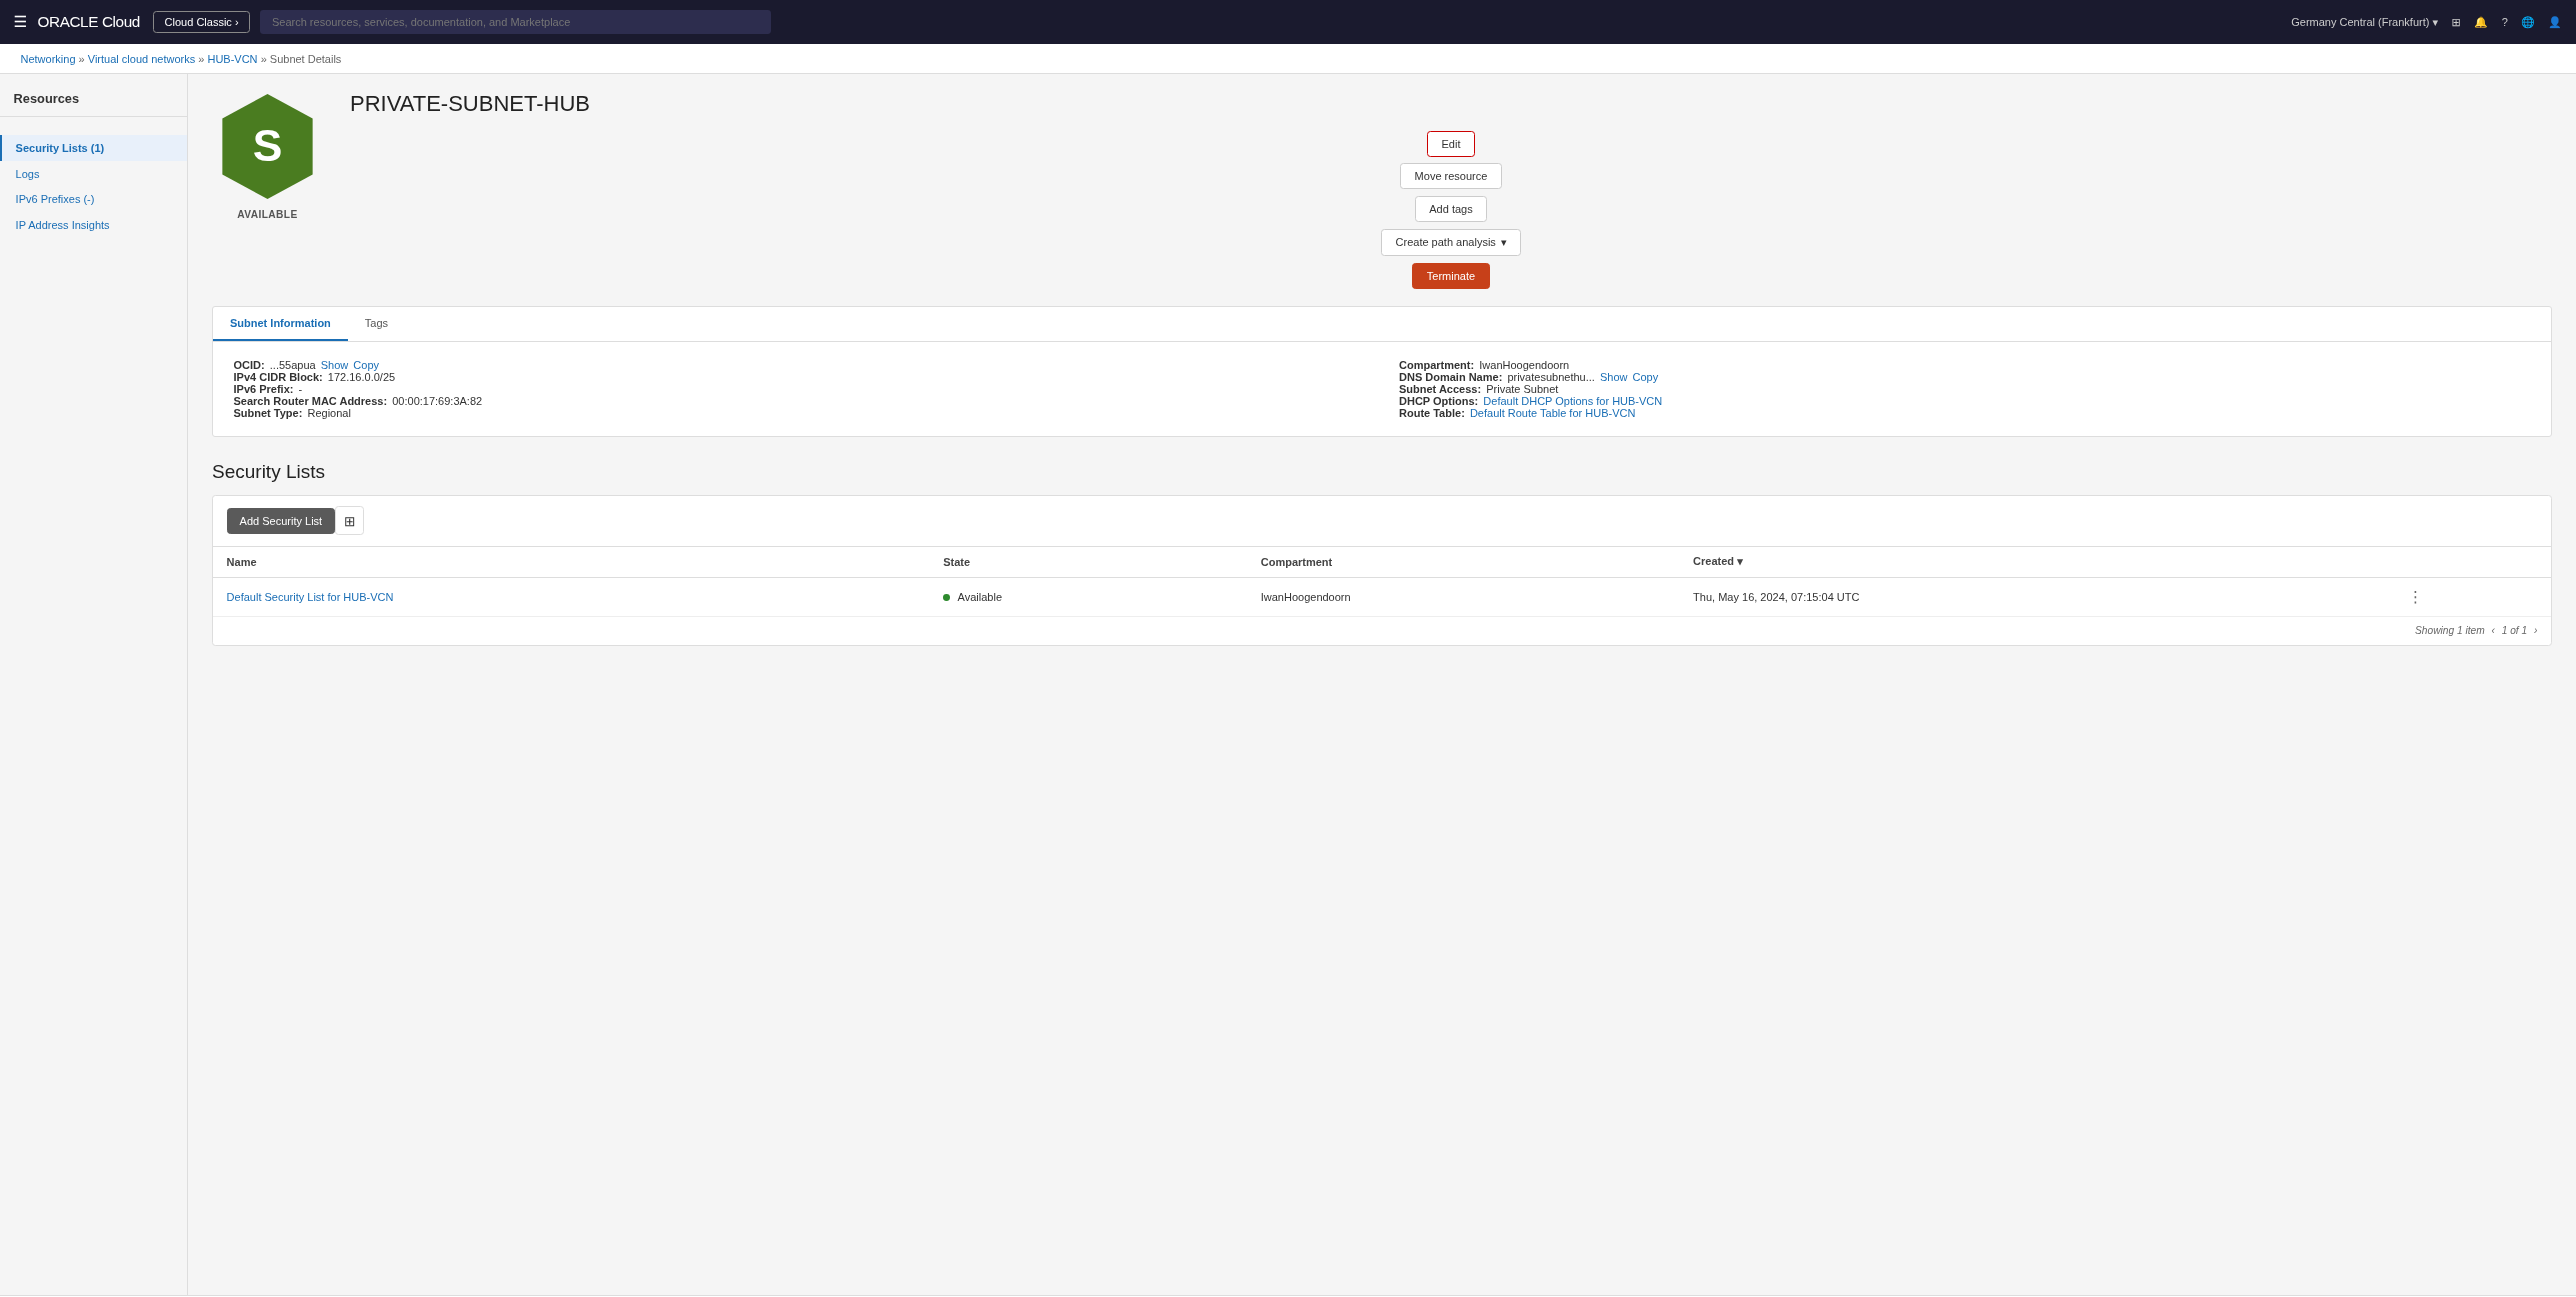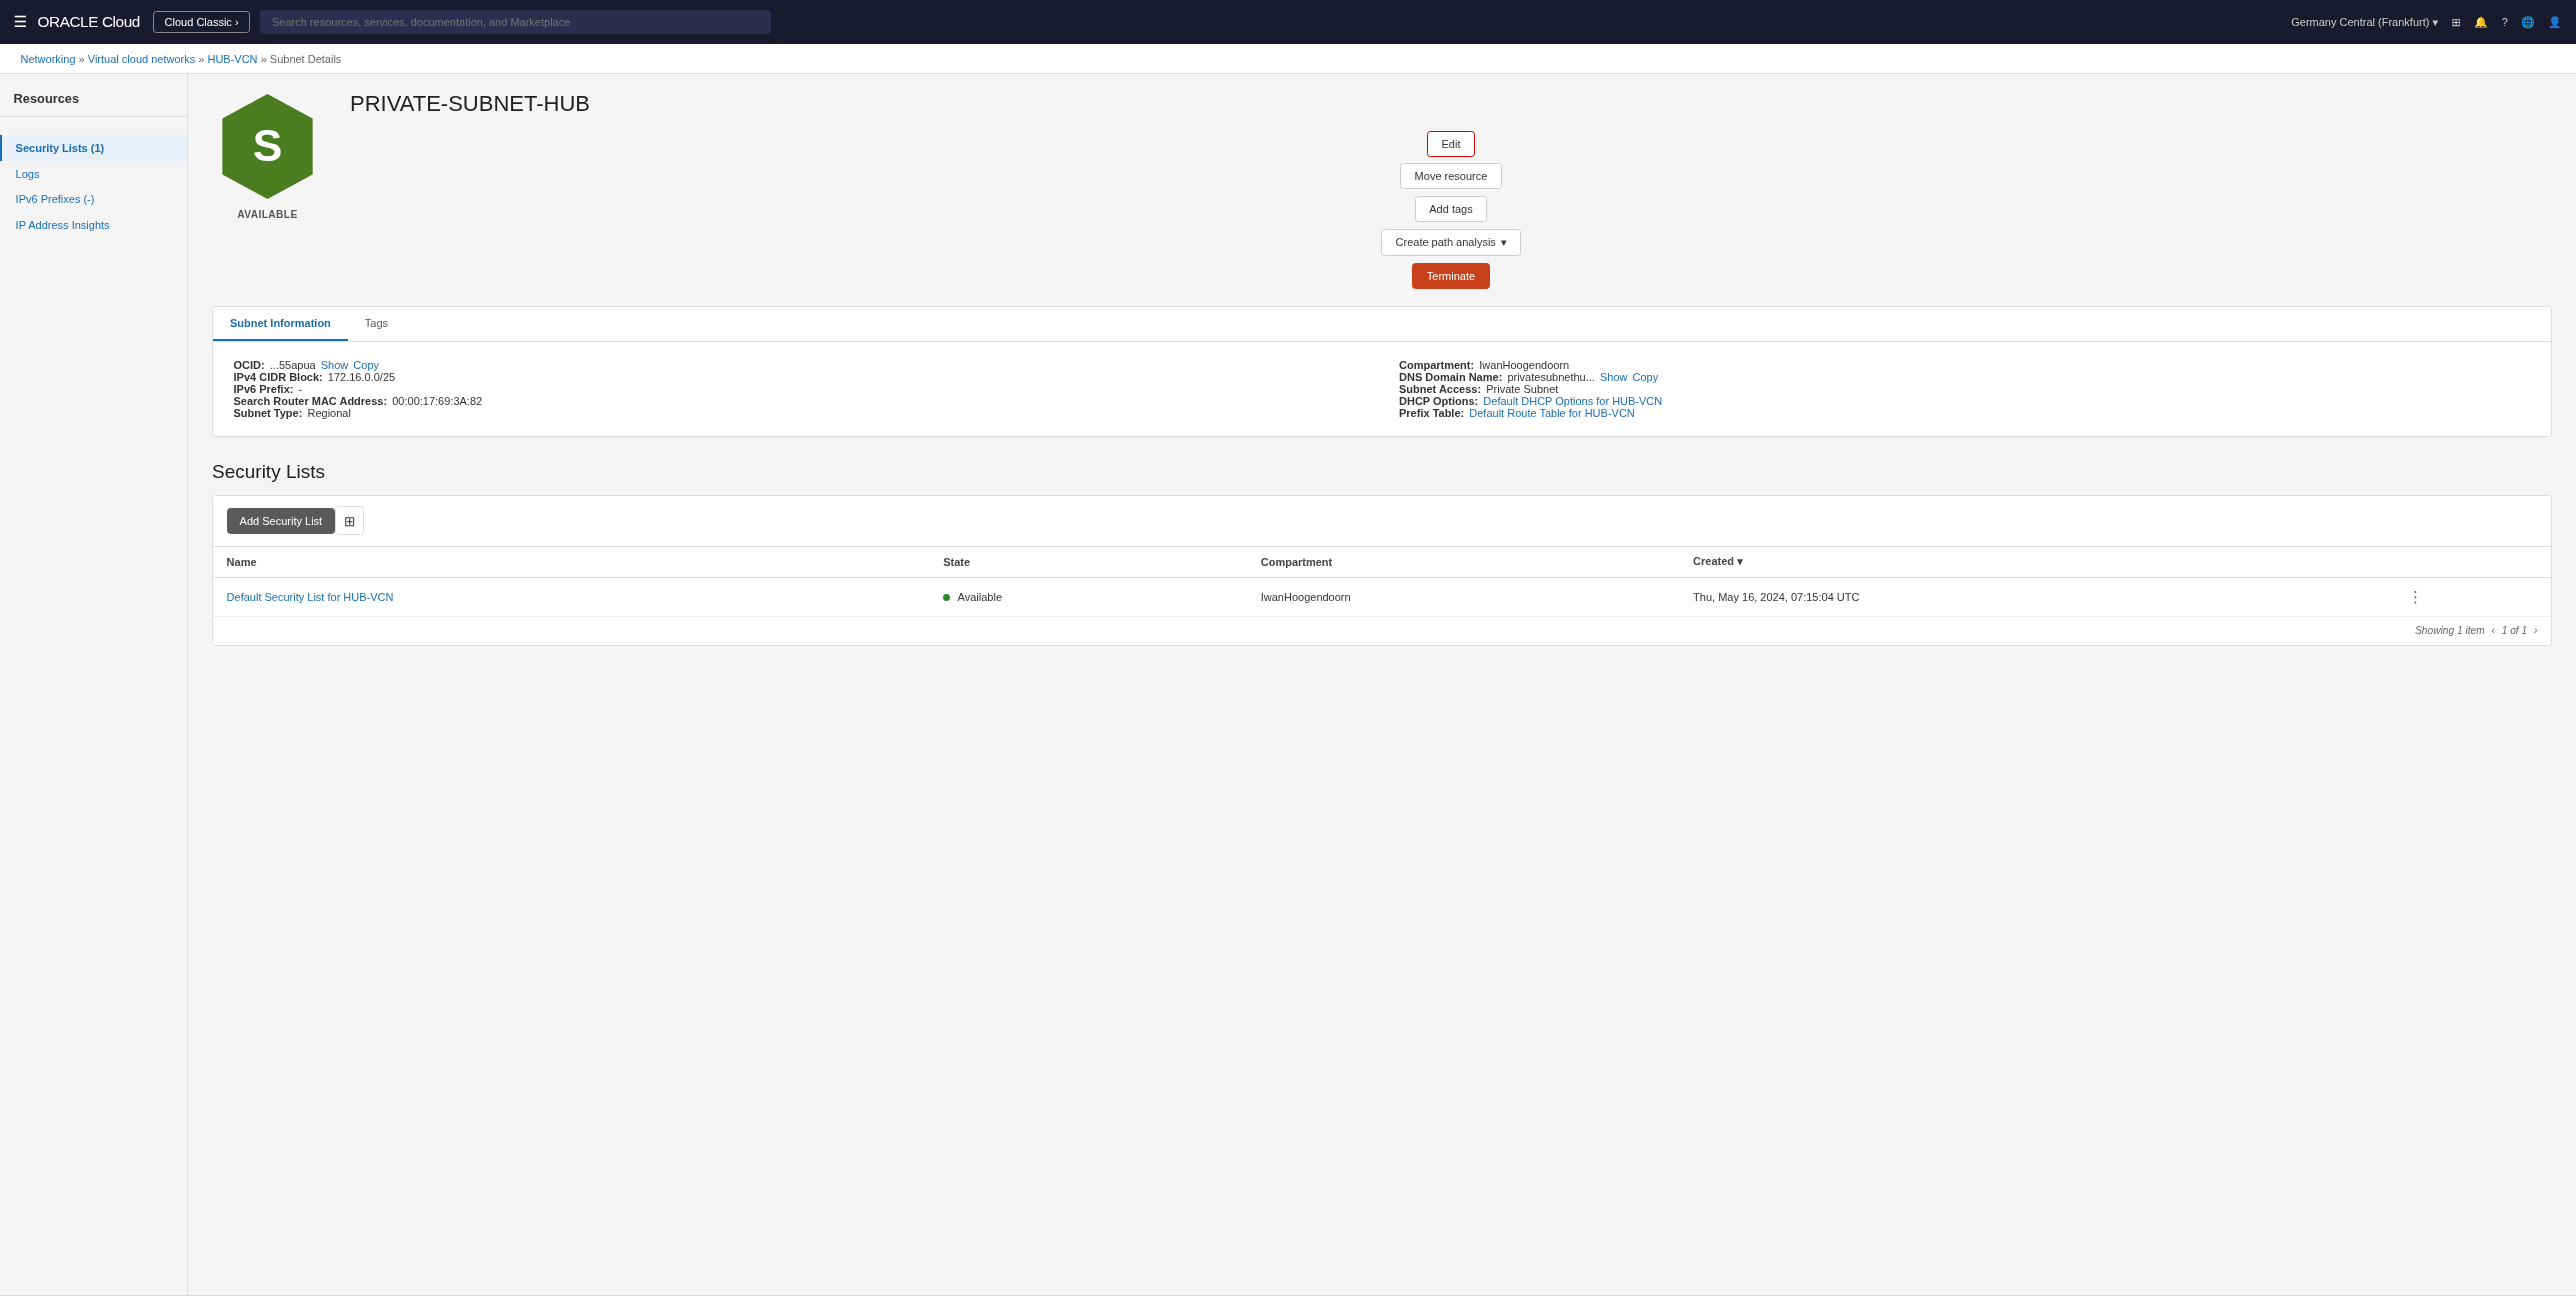--- a/index.html
+++ b/index.html
@@ -405,21 +405,21 @@
           </div>
           <div class="info-row">
             <span class="info-label">Subnet Access:</span>
             <span class="info-value">Private Subnet</span>
           </div>
           <div class="info-row">
             <span class="info-label">DHCP Options:</span>
             <a class="info-link">Default DHCP Options for HUB-VCN</a>
           </div>
           <div class="info-row">
-            <span class="info-label">Prefix Table:</span>
+            <span class="info-label">Route Table:</span>
             <a class="info-link">Default Route Table for HUB-VCN</a>
           </div>
         </div>
       </div>
     </div>
 
     <h2 class="section-title">Security Lists</h2>
     <div class="security-panel">
       <div class="security-toolbar">
         <button class="btn-add-security">Add Security List</button>

